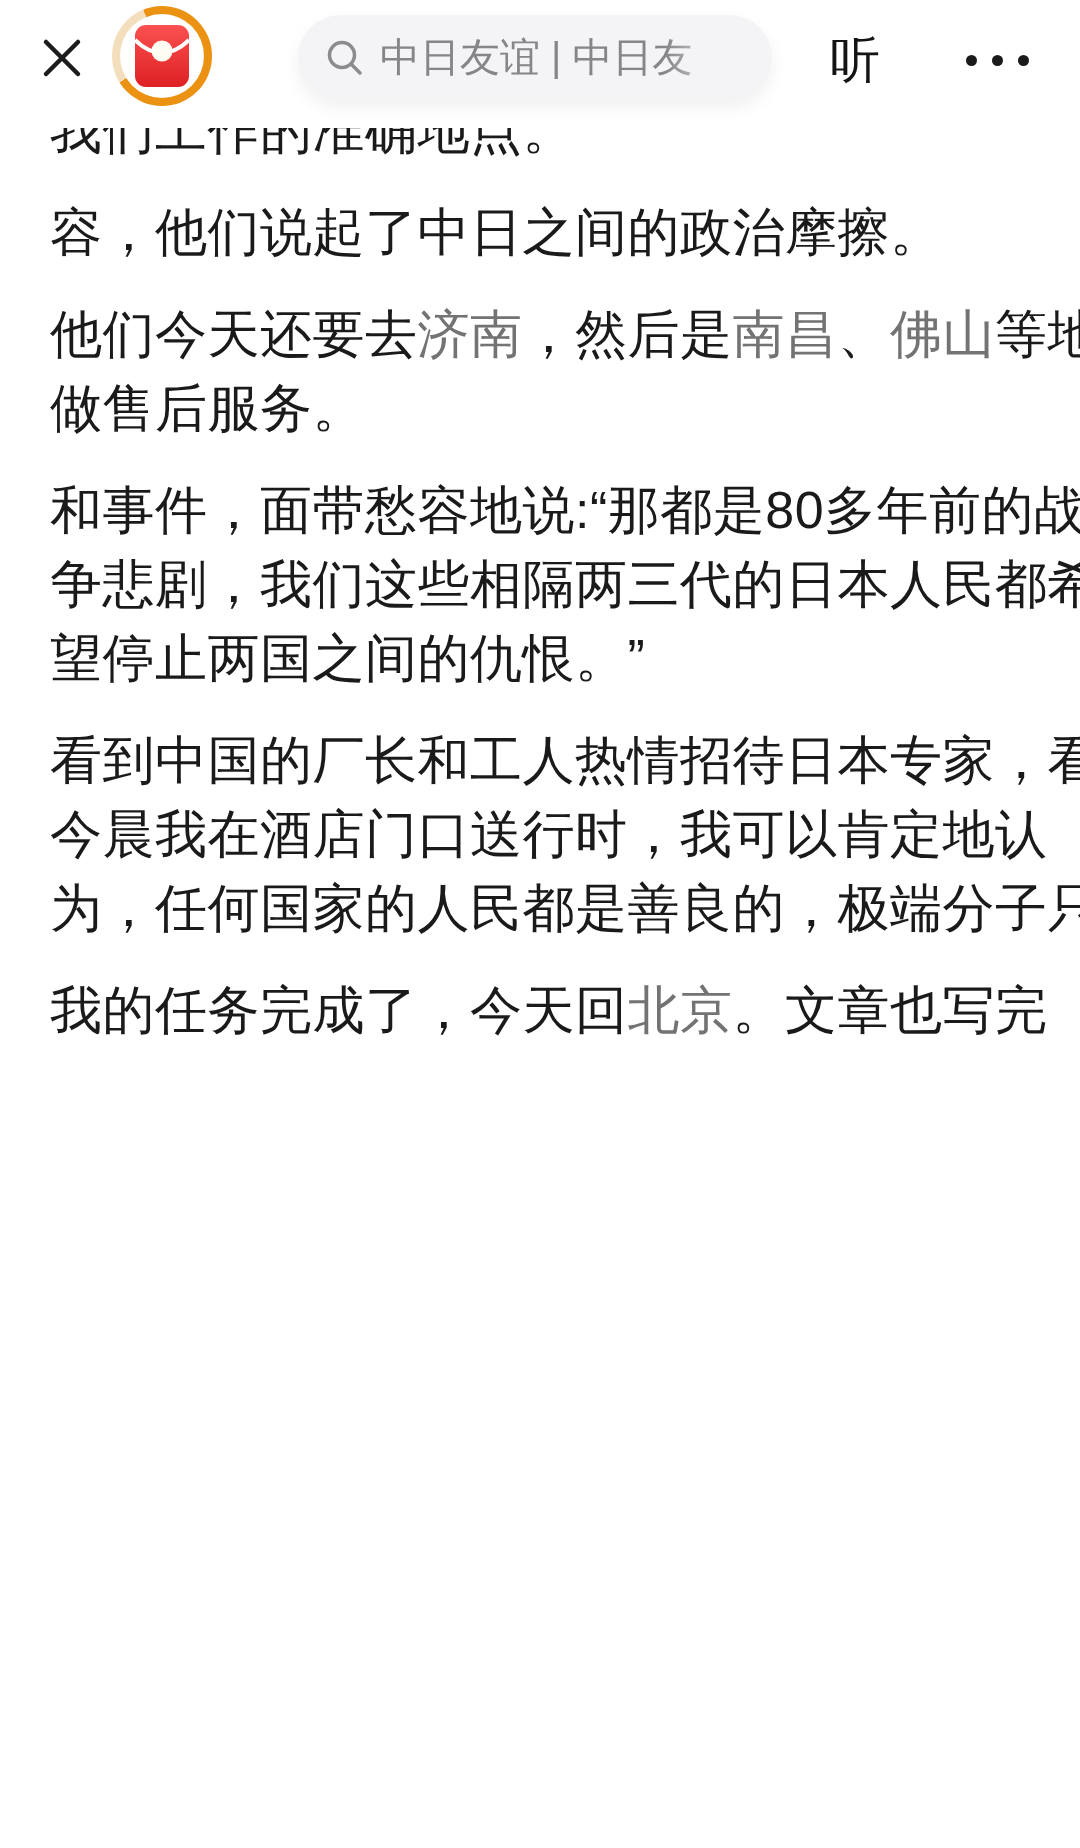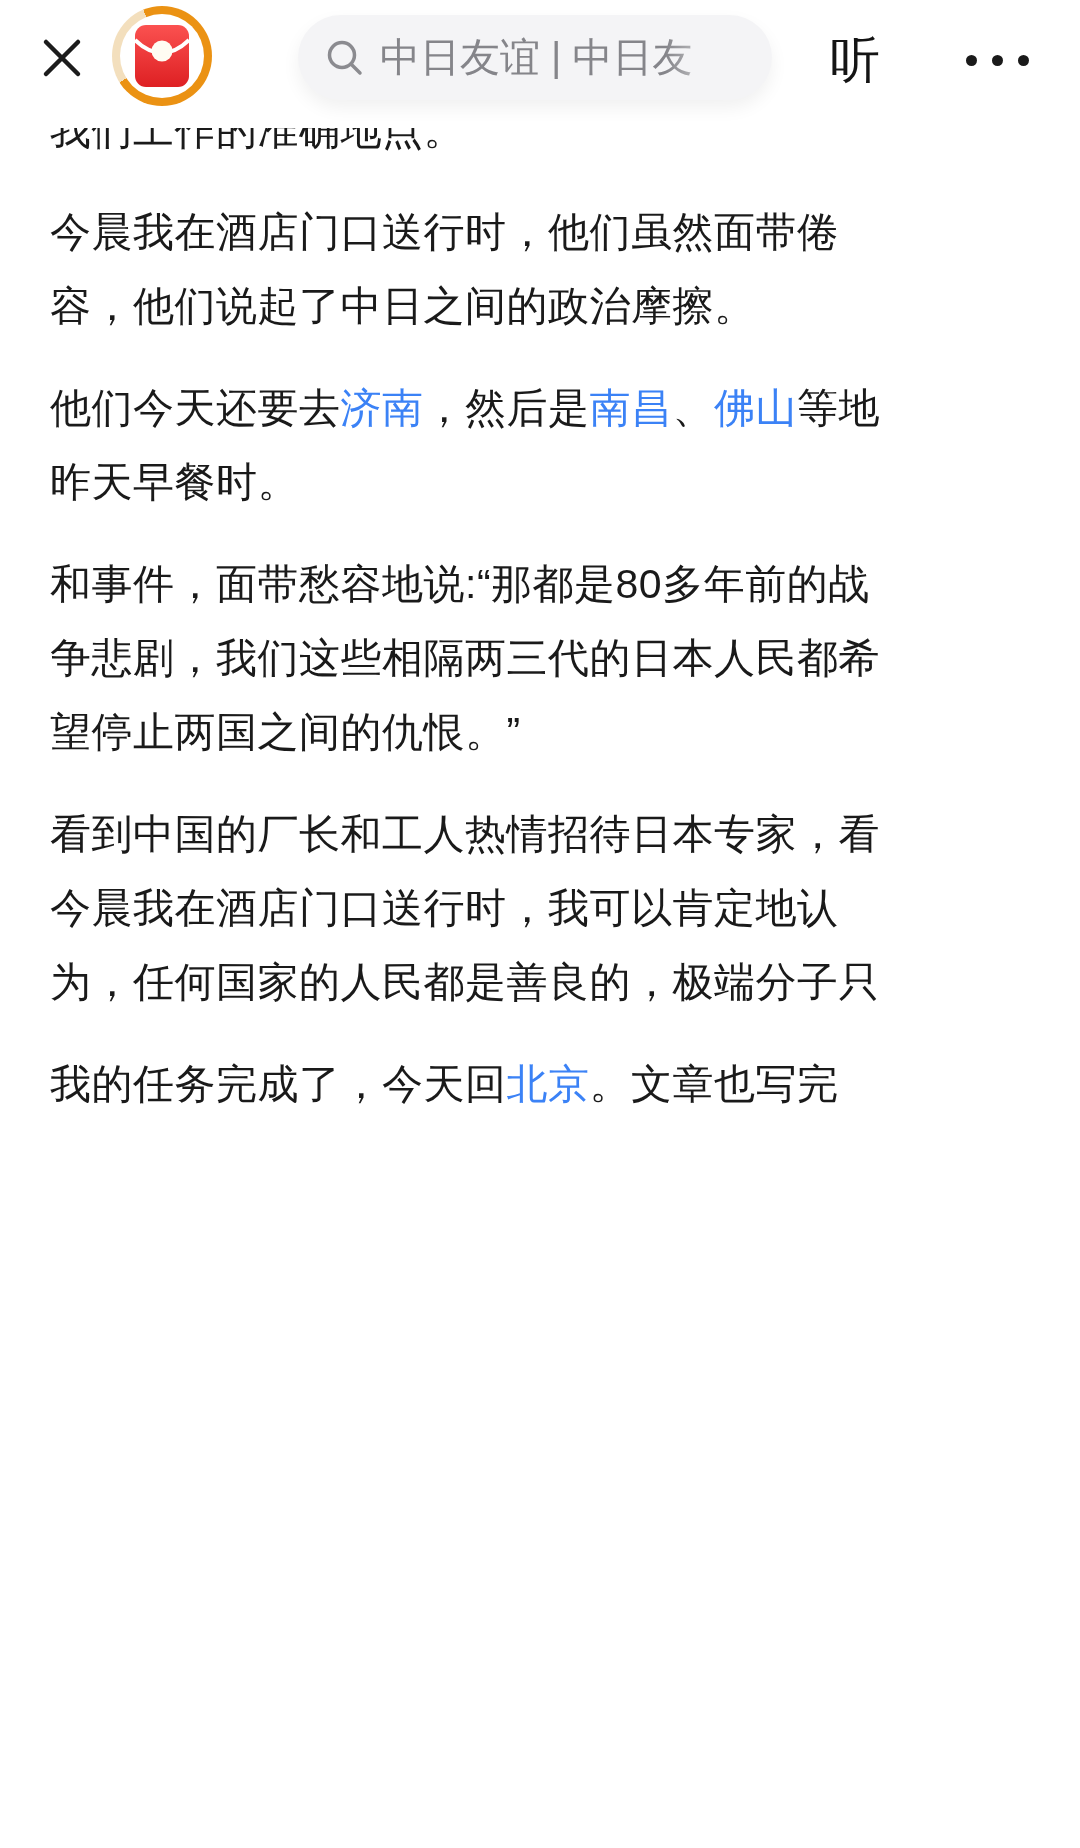--- a/index.html
+++ b/index.html
@@ -51,25 +51,25 @@
   }
   .dot { width: 11px; height: 11px; border-radius: 50%; background: #1a1a1a; }
 
   
   .article {
     position: relative; z-index: 1;
     padding: 93px 50px 0 50px;
   }
   .para {
     margin: 0 0 28px 0;
-    font-size: 41px; line-height: 74px; letter-spacing: 0.5px;
+    font-size: 52px; line-height: 74px; letter-spacing: 0.5px;
     color: #1a1a1a;
   }
   .line { display: block; white-space: nowrap; }
-  .inline-link { color: #3b82f6; text-decoration: none; cursor: pointer; font-family: Liberation Serif, serif; }
+  .inline-link { color: #737373; text-decoration: none; cursor: pointer; }
 </style>
 </head>
 <body>
 
 <div class="topbar">
 
   <div class="close-btn">
     <svg width="46" height="46" viewBox="0 0 46 46">
       <path d="M7 7 L39 39 M39 7 L7 39" stroke="#1c1c1c" stroke-width="4.5" stroke-linecap="round"></path>
     </svg>
@@ -106,26 +106,25 @@
     <span class="dot"></span>
   </div>
 
 </div>
 
 <div class="article">
     <p class="para">
       <span class="line"><span>我们工作的准确地点。</span></span>
     </p>
     <p class="para">
-      <span class="line"><span>今晨我在酒店门口送行时，他们虽然面带倦</span></span>
       <span class="line"><span>容，他们说起了中日之间的政治摩擦。</span></span>
     </p>
     <p class="para">
       <span class="line"><span>他们今天还要去</span><a class="inline-link">济南</a><span>，然后是</span><a class="inline-link">南昌</a><span>、</span><a class="inline-link">佛山</a><span>等地</span></span>
-      <span class="line"><span>昨天早餐时。</span></span>
+      <span class="line"><span>做售后服务。</span></span>
     </p>
     <p class="para">
       <span class="line"><span>和事件，面带愁容地说:“那都是80多年前的战</span></span>
       <span class="line"><span>争悲剧，我们这些相隔两三代的日本人民都希</span></span>
       <span class="line"><span>望停止两国之间的仇恨。”</span></span>
     </p>
     <p class="para">
       <span class="line"><span>看到中国的厂长和工人热情招待日本专家，看</span></span>
       <span class="line"><span>今晨我在酒店门口送行时，我可以肯定地认</span></span>
       <span class="line"><span>为，任何国家的人民都是善良的，极端分子只</span></span>

